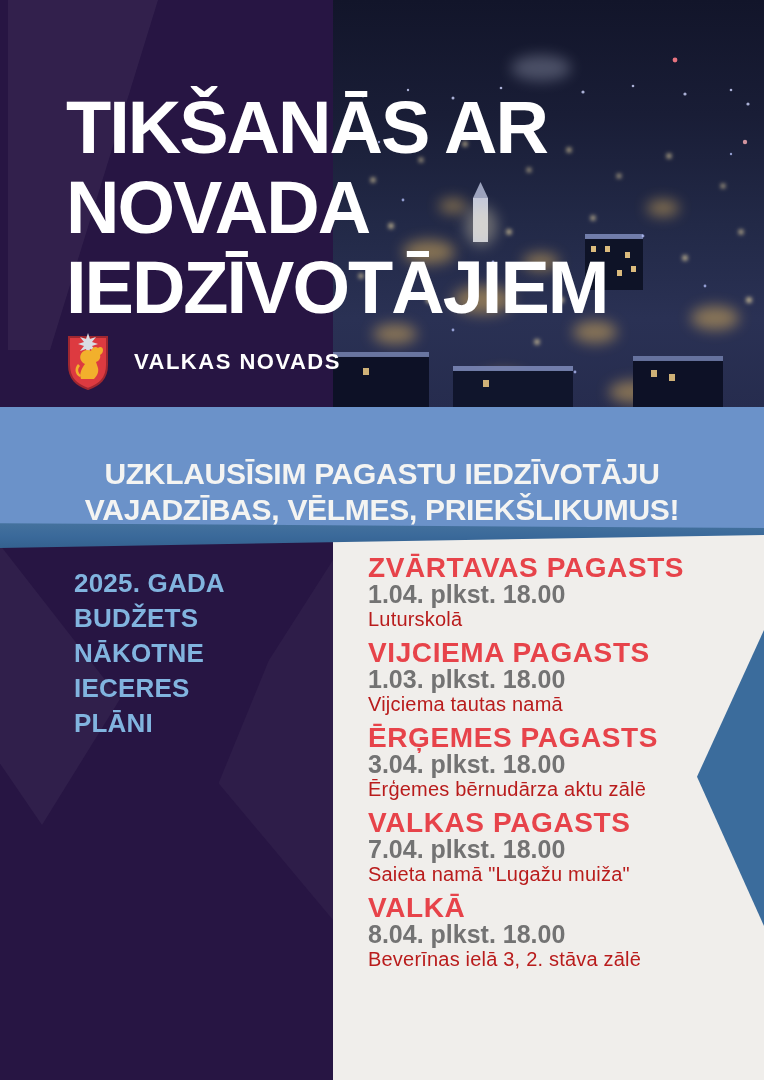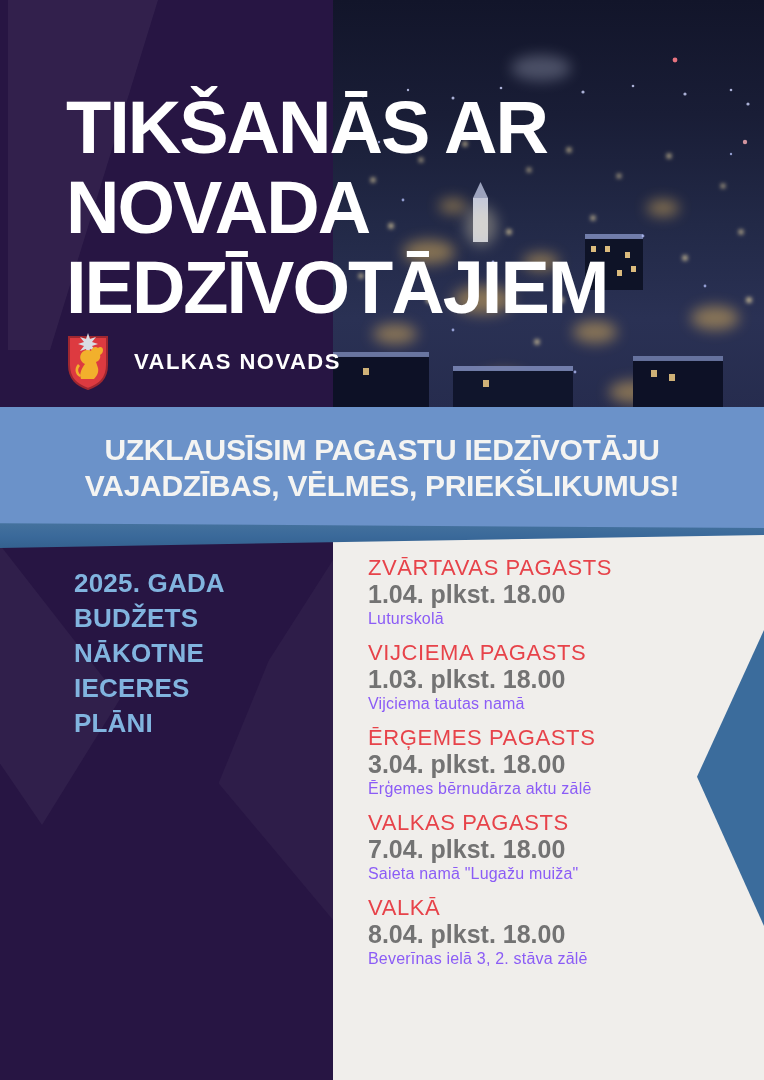--- a/index.html
+++ b/index.html
@@ -46,21 +46,21 @@
     display:flex;align-items:center;gap:24px;
   }
   .brand-name{
     color:#ffffff;font-weight:bold;font-size:22px;letter-spacing:1.5px;
   }
   
   .banner{
     position:absolute;left:0;top:407px;width:764px;height:121px;z-index:4;
     background:#6b92c9;
     clip-path:polygon(0 0,100% 0,100% 100%,0 96%);
-    display:flex;flex-direction:column;justify-content:center;align-items:center;
+    display:flex;flex-direction:column;justify-content:flex-end;align-items:center;
     color:#f4f4f2;font-weight:bold;font-size:30px;line-height:36px;
     letter-spacing:-0.3px;text-align:center;
   }
   .strip{
     position:absolute;left:0;top:520px;width:764px;height:30px;z-index:3;
     background:linear-gradient(180deg,#47749e 0%,#3a699a 55%,#33608d 100%);
     clip-path:polygon(0 2%,100% 22%,100% 50%,0 93%);
   }
   
   .sidebar{
@@ -73,28 +73,28 @@
     position:absolute;left:697px;top:630px;width:67px;height:296px;z-index:2;
     background:#3b6c9c;
     clip-path:polygon(100% 0,0 49.6%,100% 100%);
   }
   
   .meetings{
     position:absolute;left:368px;top:557px;width:396px;z-index:5;
   }
   .meeting{margin-bottom:11px;}
   .meeting .place{
-    color:#e7434a;font-weight:normal;font-size:22px;line-height:22px;
+    color:#e7434a;font-weight:bold;font-size:28px;line-height:22px;
     letter-spacing:0.6px;margin-bottom:3px;
   }
   .meeting .time{
     color:#737373;font-weight:bold;font-size:25px;line-height:25px;
   }
   .meeting .venue{
-    color:#8b5cf6;font-size:16px;line-height:24px;letter-spacing:0.2px;
+    color:#b91c1c;font-size:20px;line-height:24px;letter-spacing:0.2px;
   }
 </style>
 </head>
 <body>
 
 <div class="poster">
 
   <div class="purple-col">
     <div class="purple-shape-a"></div>
     <div class="purple-shape-b"></div>

